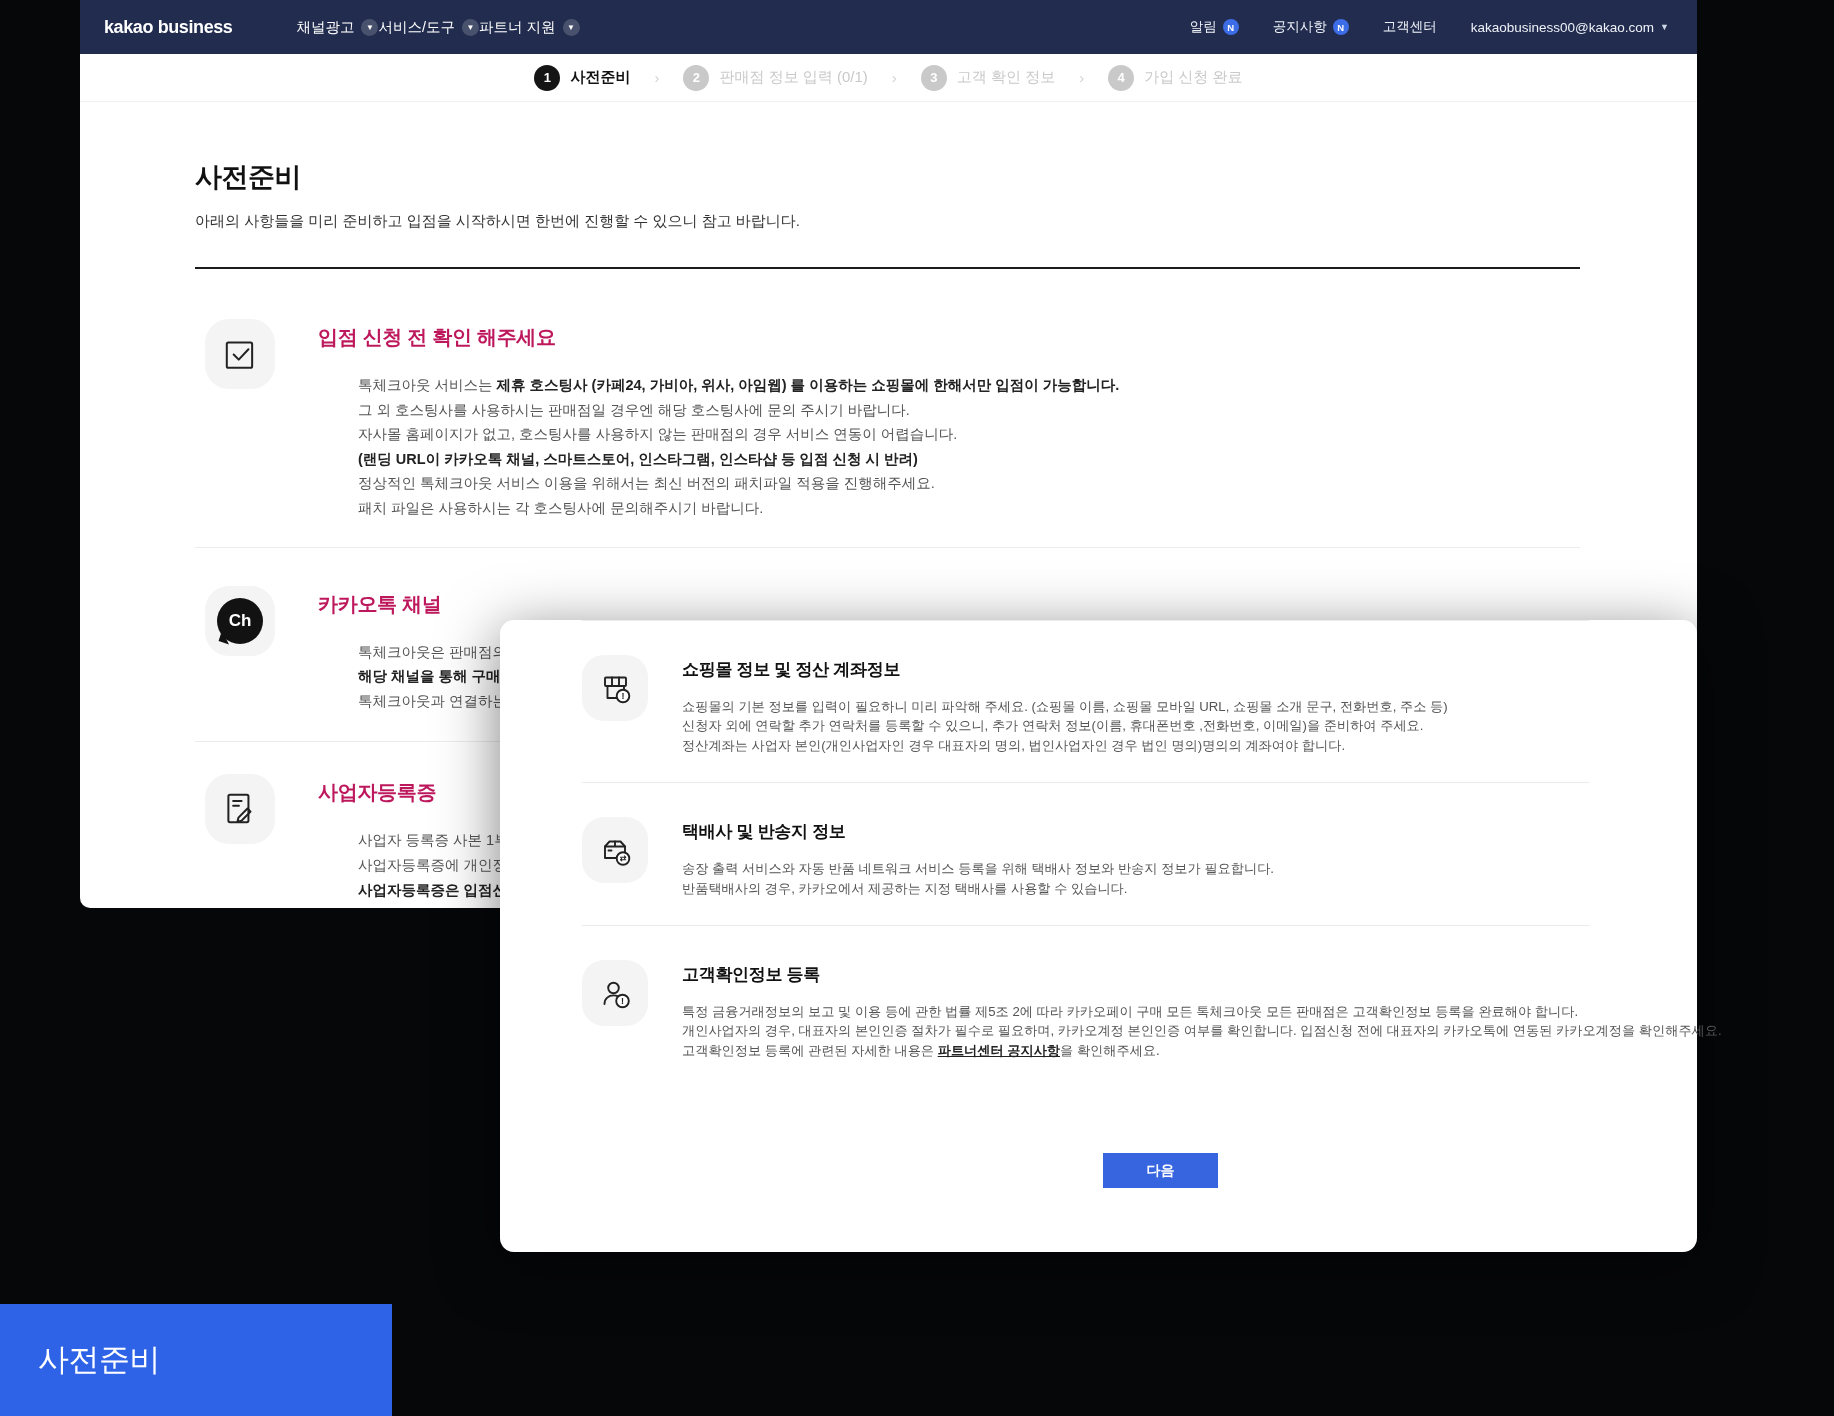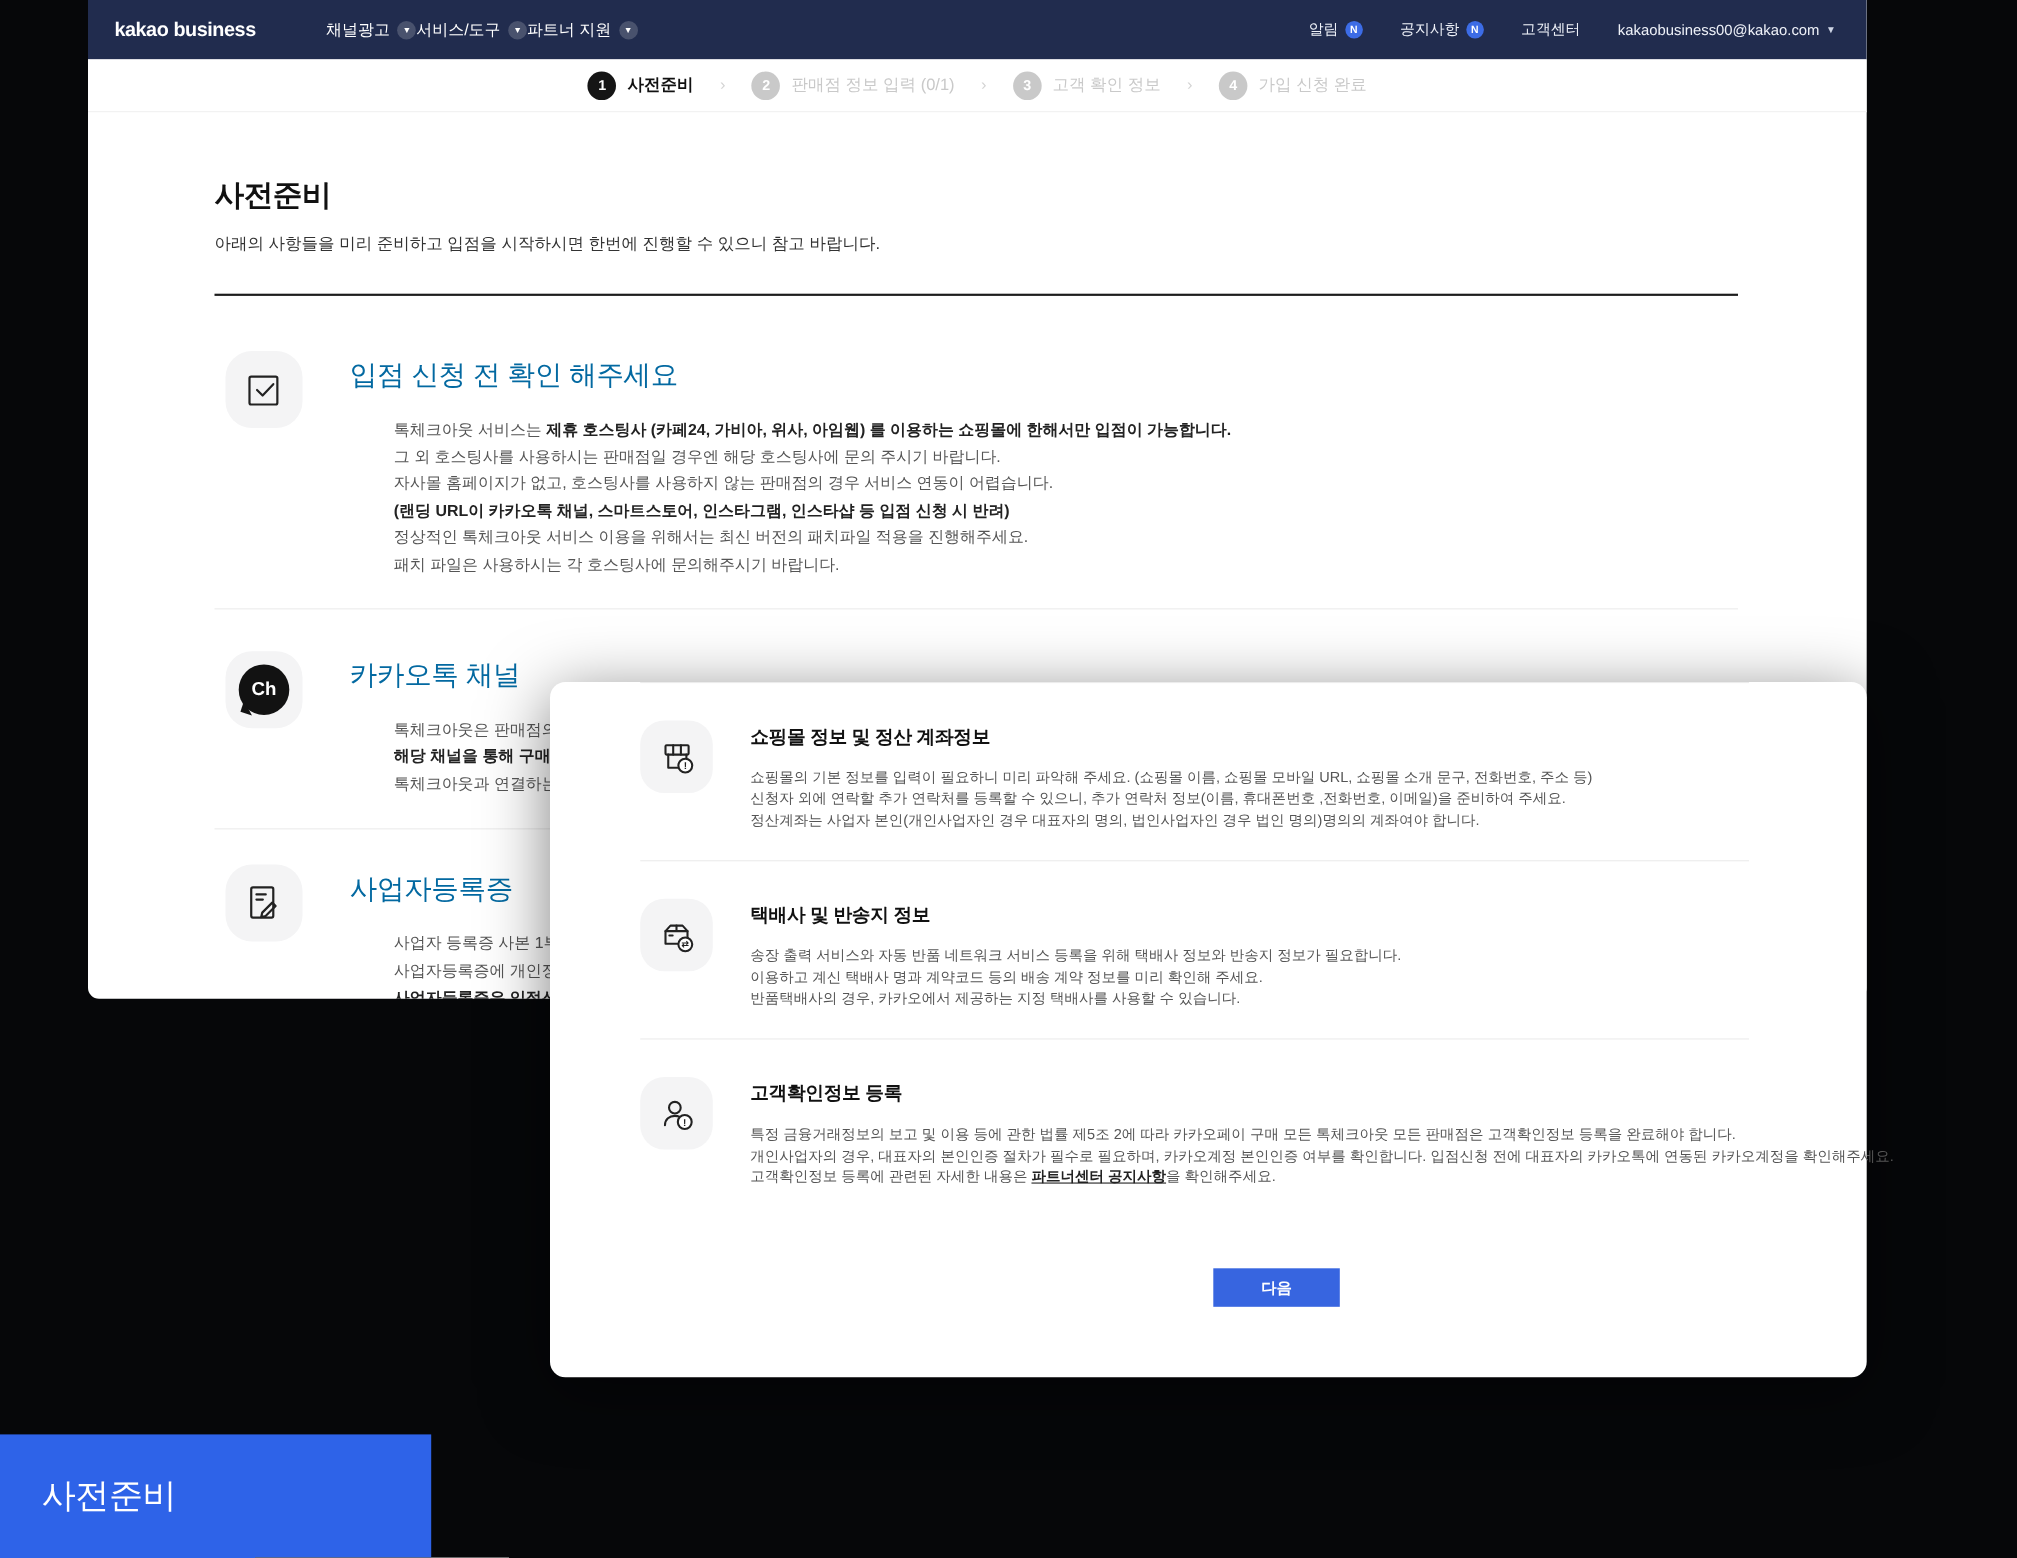--- a/index.html
+++ b/index.html
@@ -51,21 +51,21 @@
   .page-sub{font-size:15px;color:#333;margin:0 0 36px 0;}
   .hr-dark{width:1385px;border-top:2px solid #1c1c1c;}
   .sections{width:1385px;}
   .srow{display:flex;border-bottom:1px solid #ececec;}
   .srow:last-child{border-bottom:none;}
   .srow .icon-wrap{
     width:70px;height:70px;border-radius:24px;background:#f4f4f5;flex:0 0 auto;
     margin-left:10px;display:flex;align-items:center;justify-content:center;position:relative;text-align:center;
   }
   .srow .stext{margin-left:43px;}
-  .stitle{font-size:25px;font-weight:normal;color:#0369a1;margin:5px 0 22px 0;letter-spacing:-0.3px;}
+  .stitle{font-size:20px;font-weight:bold;color:#be185d;margin:5px 0 22px 0;letter-spacing:-0.3px;}
   .sline{font-size:14.5px;color:#555;line-height:24.6px;white-space:nowrap;margin-left:40px;}
   .sline b{color:#222;}
   .rowA1{padding:50px 0 26px 0;}
   .rowA2{padding:38px 0 28px 0;}
   .rowA3{padding:32px 0 10px 0;}
   
   .ch-bubble{
     width:46px;height:46px;background:#121212;border-radius:50%;position:relative;
     display:flex;align-items:center;justify-content:center;color:#fff;font-size:17px;font-weight:bold;
   }
@@ -246,21 +246,20 @@
             <path d="M8 14.5l4.5-5h11l4.5 5v11.5H8z"></path>
             <path d="M8 14.5h20M18 9.5v5"></path>
             <path d="M11.5 18.5h3"></path>
             <circle cx="26" cy="26.5" r="6.3" fill="#fff"></circle>
             <text x="26" y="29.3" font-size="8" text-anchor="middle">⇄</text>
           </svg>
         </div>
         <div class="stext">
           <div class="btitle">택배사 및 반송지 정보</div>
           <div class="bline"><span>송장 출력 서비스와 자동 반품 네트워크 서비스 등록을 위해 택배사 정보와 반송지 정보가 필요합니다.</span></div>
-          <div class="bline"><span>이용하고 계신 택배사 명과 계약코드 등의 배송 계약 정보를 미리 확인해 주세요.</span></div>
           <div class="bline"><span>반품택배사의 경우, 카카오에서 제공하는 지정 택배사를 사용할 수 있습니다.</span></div>
         </div>
       </div>
       <div class="rowB">
         <div class="icon-wrap">
           <svg class="glyph" width="36" height="36" viewBox="0 0 36 36">
             <circle cx="16.5" cy="13" r="5.3"></circle>
             <path d="M7.5 29c0-5.6 4.2-8.6 9-8.6 1.6 0 3.1.3 4.4 1"></path>
             <circle cx="25.5" cy="26" r="6.3" fill="#fff"></circle>
             <text x="25.5" y="29.4" font-size="9" text-anchor="middle">!</text>

